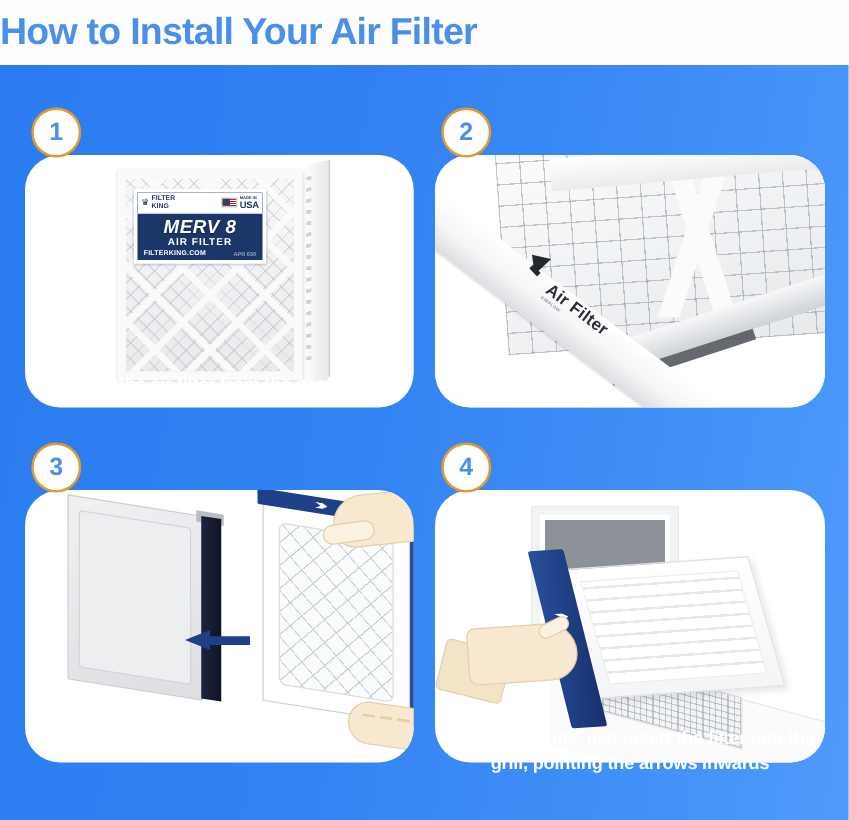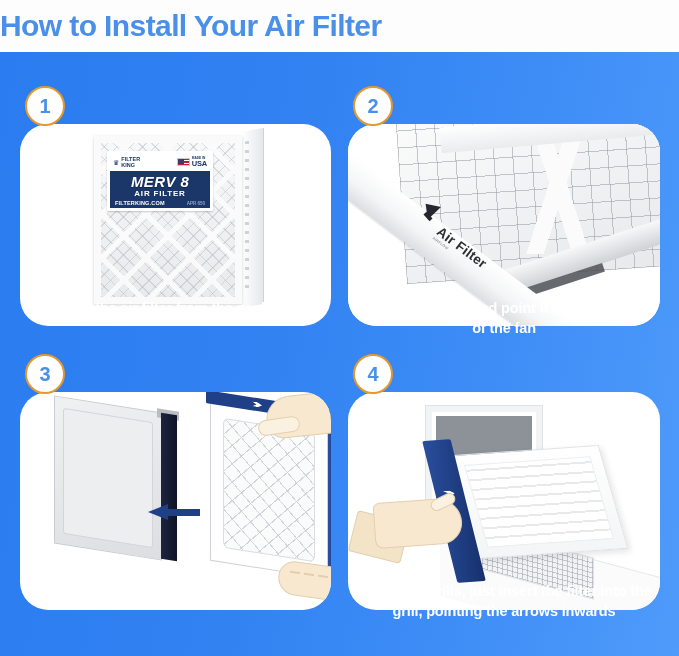--- a/index.html
+++ b/index.html
@@ -388,21 +388,20 @@
         <div class="p2-af">
           <span>Air Filter</span>
           <small>AIRFLOW</small>
         </div>
       </div>
     </div>
     <div class="badge">
       <span>2</span>
     </div>
   </div>
-  <div class="caption c2">Locate the arrow and point it in the direction of the fan</div>
 
   <div class="panel p3">
     <div class="card">
       <div class="ill">
         <div class="unit-body">
           <div class="unit-inner"></div>
         </div>
         <div class="unit-slot-cap"></div>
         <div class="unit-slot"></div>
         <div class="arrow3">

